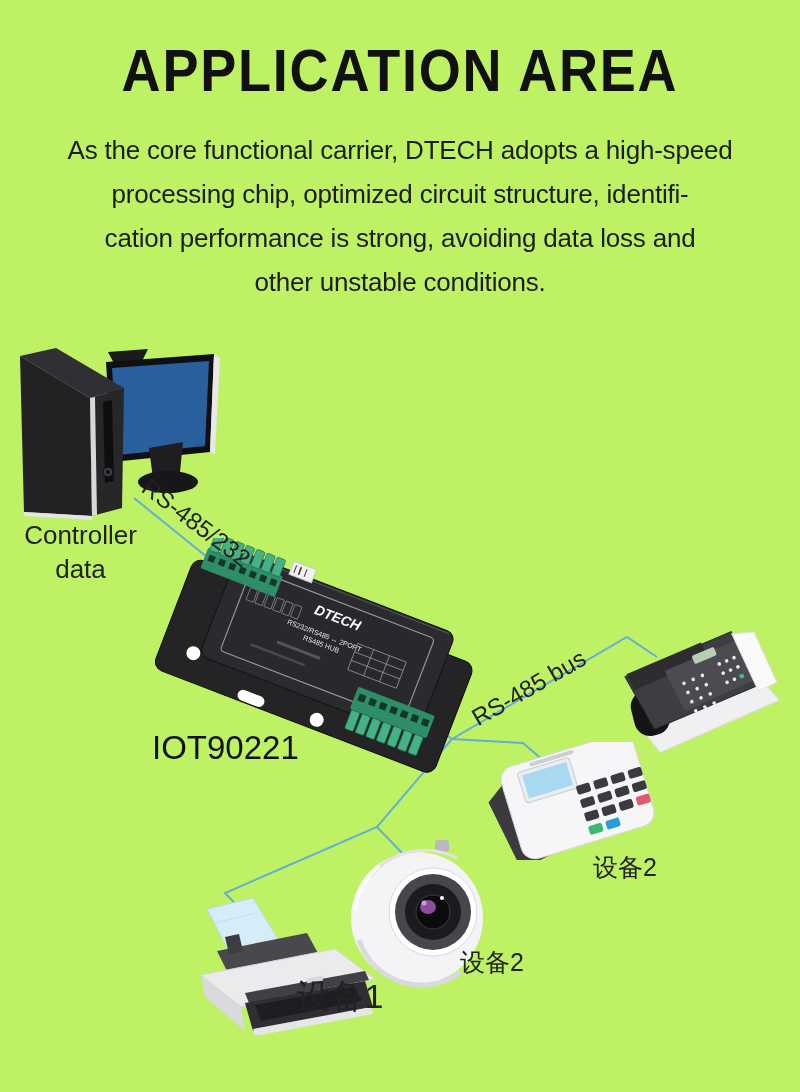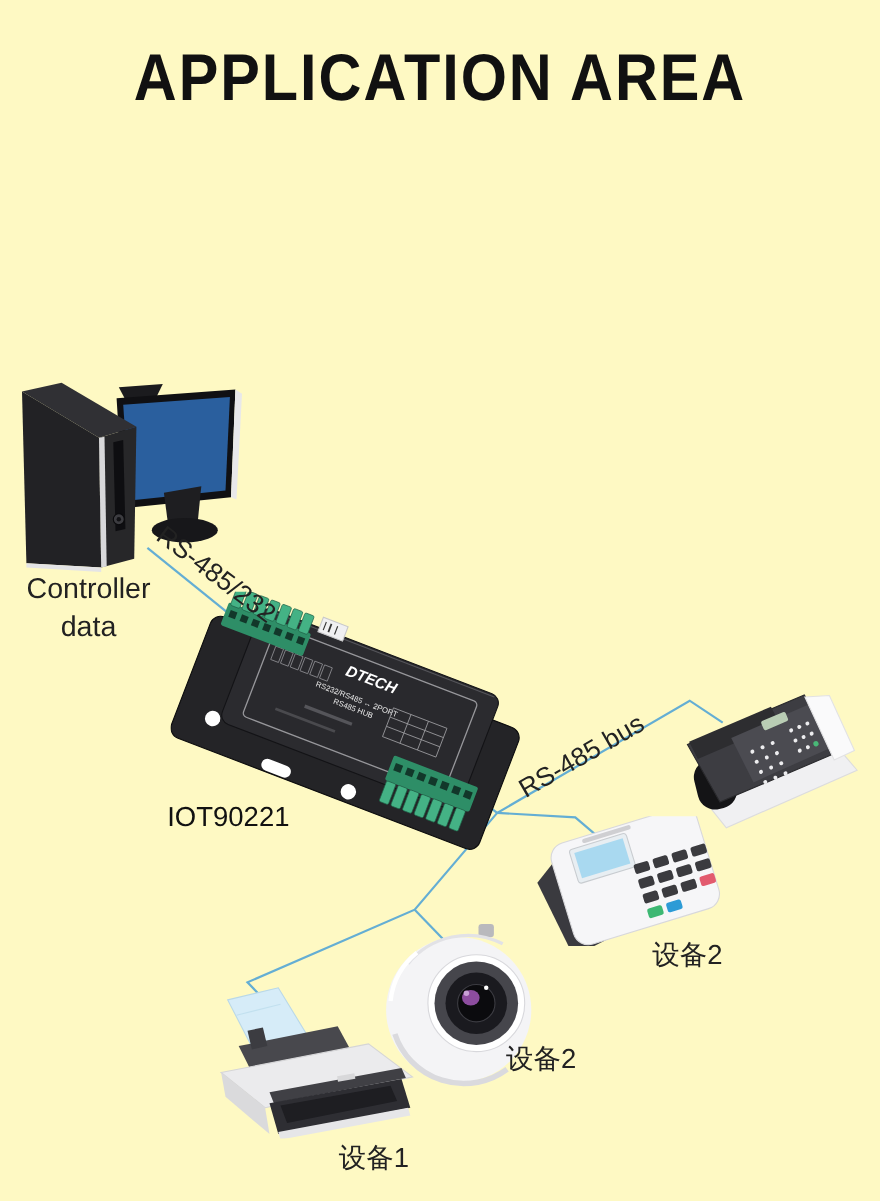--- a/index.html
+++ b/index.html
@@ -1,18 +1,18 @@
 <!DOCTYPE html>
 <html><head>
 <meta charset="utf-8">
 <style>
   html,body{margin:0;padding:0;background:#ffffff;}
   .canvas{
     position:relative;width:800px;height:1092px;margin:0 auto;
-    background:#fef9c3;overflow:hidden;
+    background:#bef264;overflow:hidden;
     font-family:"Liberation Sans","DejaVu Sans",sans-serif;color:#1e1e1e;
   }
   .title{
     position:absolute;left:0;right:0;top:36px;margin:0;
     text-align:center;font-size:60px;font-weight:bold;letter-spacing:2px;
     color:#111;transform:scaleX(.9);transform-origin:center;
     white-space:nowrap;
   }
   .intro{
     position:absolute;left:0;right:0;top:128px;margin:0;
@@ -26,20 +26,24 @@
   .lbl.center{text-align:center;}
   .pre{white-space:pre-line;}
   .rot{transform-origin:center;}
 </style>
 </head>
 <body>
 
 <div class="canvas">
 
   <h1 class="title">APPLICATION AREA</h1>
+  <p class="intro pre">As the core functional carrier, DTECH adopts a high-speed
+processing chip, optimized circuit structure, identifi-
+cation performance is strong, avoiding data loss and
+other unstable conditions.</p>
 
   <div class="diagram">
 
     <svg class="lines" width="800" height="1092" viewBox="0 0 800 1092">
       <g fill="none" stroke="#64aed4" stroke-width="2">
         <path d="M134,498 L228,574"></path>
         <path d="M415,711 L452,739 L627,637 L657,657"></path>
         <path d="M452,739 L523,743 L551,767"></path>
         <path d="M452,739 L377,827 L225,893 L248,917"></path>
         <path d="M377,827 L404,855"></path>
@@ -235,25 +239,25 @@
       <polygon points="50,110 170,88 178,114 58,138" fill="#2e2e33"></polygon>
       <polygon points="60,112 160,94 166,108 66,128" fill="#1e1e22"></polygon>
       <polygon points="58,136 176,114 178,121 60,143" fill="#e6e6e8"></polygon>
     </svg>
 
     <div class="lbl center pre" style="left:8px;top:518px;width:145px;font-size:26px;line-height:34px;">Controller
 data</div>
 
     <div class="lbl center rot" style="left:116px;top:509px;width:160px;font-size:24px;transform:rotate(37deg);">RS-485/232</div>
 
-    <div class="lbl" style="left:152px;top:729px;font-size:25px;color:#111;">IOT90221</div>
+    <div class="lbl" style="left:152px;top:729px;font-size:33px;color:#111;">IOT90221</div>
 
     <div class="lbl center rot" style="left:449px;top:674px;width:160px;font-size:24px;transform:rotate(-30deg);">RS-485 bus</div>
 
 
     <div class="lbl center" style="left:569px;top:851px;width:112px;font-size:25px;">设备2</div>
 
     <div class="lbl center" style="left:436px;top:946px;width:112px;font-size:25px;">设备2</div>
 
-    <div class="lbl center" style="left:284px;top:1036px;width:112px;font-size:25px;">设备1</div>
+    <div class="lbl center" style="left:284px;top:974px;width:112px;font-size:34px;">设备1</div>
 
   </div>
 </div>
 
 </body></html>

